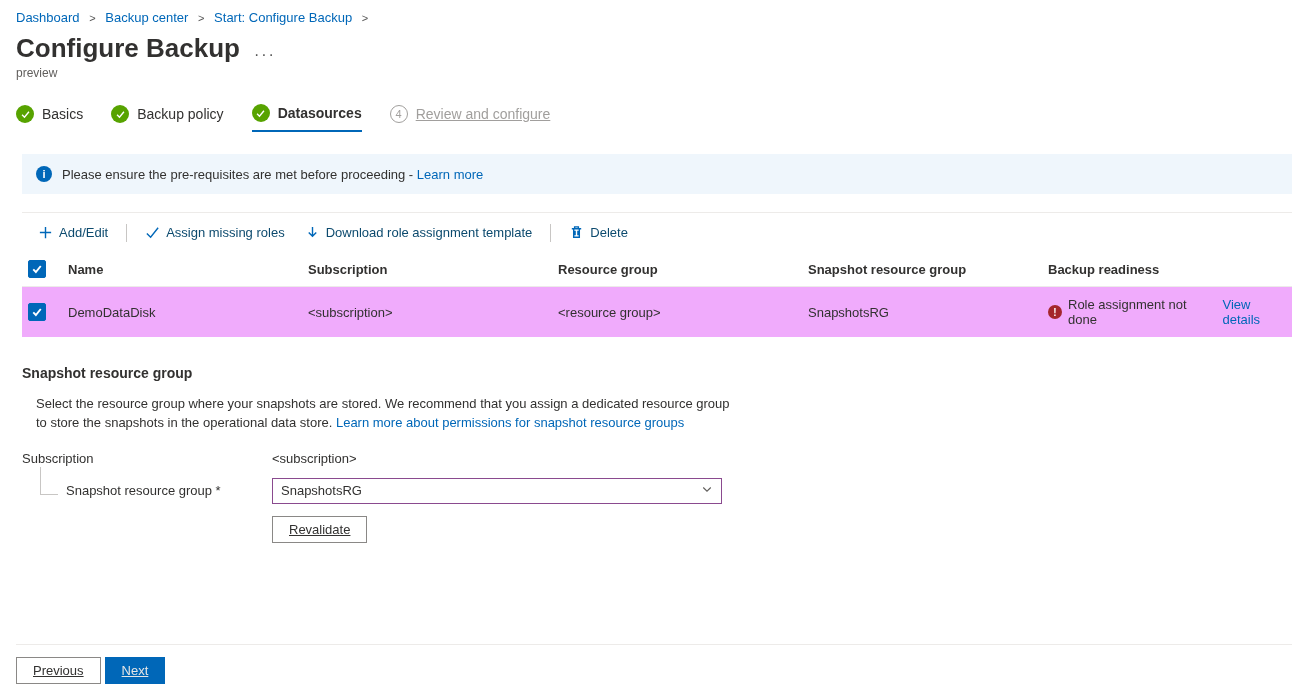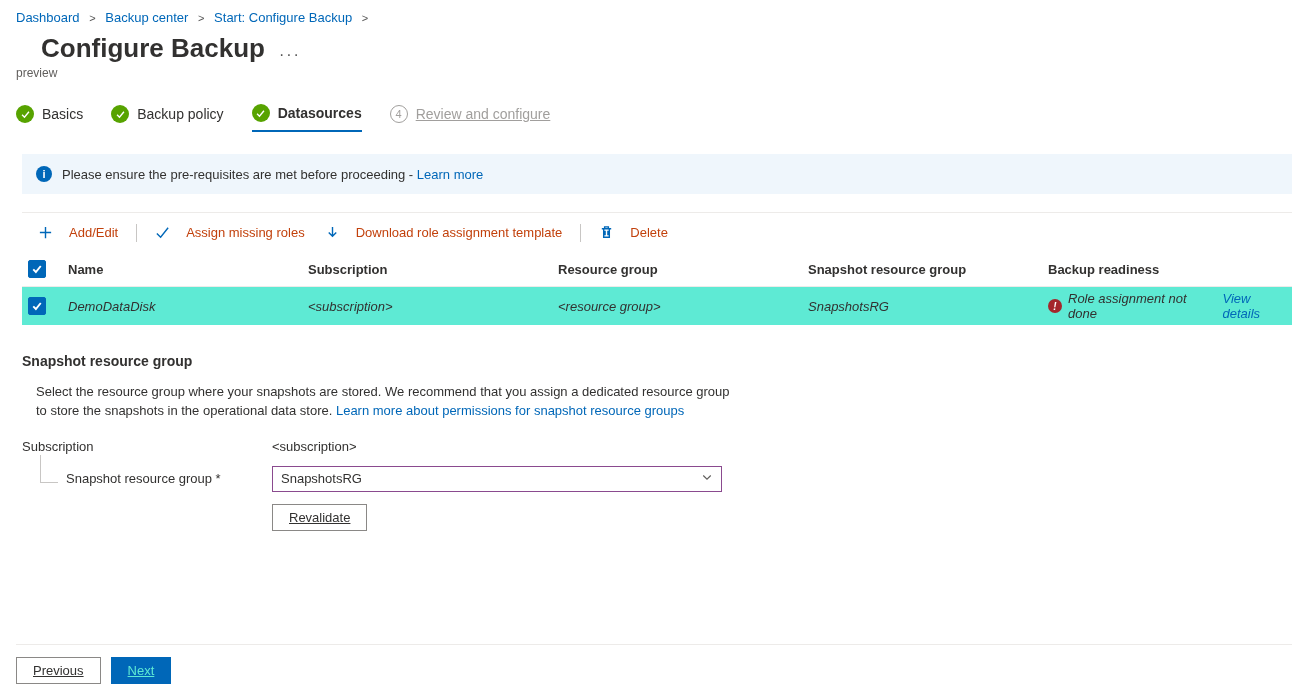--- a/index.html
+++ b/index.html
@@ -13,21 +13,21 @@
     position: relative;
     min-height: 696px;
   }
   a { color: #0067b8; text-decoration: none; cursor: pointer; }
 
   
   .breadcrumb { padding: 10px 0 6px 0; font-size: 13px; }
   .breadcrumb span.sep { color: #555; margin: 0 6px; font-size: 11px; }
 
   
-  .title-row { display: flex; align-items: flex-end; gap: 14px; margin-left: 25px; }
+  .title-row { display: flex; align-items: flex-end; gap: 14px; }
   h1 { font-size: 26px; font-weight: 600; margin: 2px 0 0 0; }
   .ellipsis { color: #555; font-size: 16px; letter-spacing: 2px; cursor: pointer;}
   .subtitle { font-size: 12px; color: #605e5c; margin-top: 2px; margin-bottom: 24px;}
 
   
   .steps { display: flex; gap: 28px; align-items: center; padding-bottom: 0; margin-bottom: 22px;}
   .step { display: flex; align-items: center; gap: 8px; padding-bottom: 8px; cursor: pointer;}
   .step.active { border-bottom: 2px solid #0067b8; font-weight: 600;}
   .step .label { font-size: 14px; color: #323130; }
   .step.disabled .label { color: #a19f9d; text-decoration: underline; }
@@ -50,34 +50,34 @@
     width: 16px; height: 16px; border-radius: 50%; background: #0067b8; color: #fff;
     display: inline-flex; align-items: center; justify-content: center; font-size: 11px; font-weight: 700;
     flex-shrink: 0;
   }
 
   
   .toolbar {
     display: flex; align-items: center; gap: 0; padding: 8px 6px; border-top: 1px solid #edebe9;
     margin-left: 6px;
   }
-  .tb-btn { display: inline-flex; align-items: flex-start; gap: 16px; padding: 4px 10px; cursor: pointer; color: #c2410c;}
+  .tb-btn { display: inline-flex; align-items: flex-start; gap: 6px; padding: 4px 10px; cursor: pointer; color: #0c4a6e;}
   .tb-btn .glyph { color: #0067b8; font-size: 15px; display: inline-flex;}
   .tb-sep { width: 1px; height: 18px; background: #c8c6c4; margin: 0 8px; }
   .glyph svg { width: 15px; height: 15px; fill: none; stroke: #0067b8; stroke-width: 1.5;}
 
   
   .table { margin-left: 6px; }
   .thead, .trow {
     display: grid;
     grid-template-columns: 40px 240px 250px 250px 240px 1fr;
     align-items: center;
   }
   .thead { border-bottom: 1px solid #edebe9; padding: 8px 0; font-weight: 600; }
-  .trow { background: #5eead4; padding: 4px 0; font-style: italic; }
+  .trow { background: #f0abfc; padding: 10px 0; }
   .thead > div, .trow > div { padding: 0 6px; }
   .chk {
     width: 18px; height: 18px; border: 1px solid #0067b8; background: #0067b8;
     display: inline-flex; align-items: center; justify-content: center; border-radius: 2px;
   }
   .chk svg { width: 12px; height: 12px; stroke: #fff; stroke-width: 2.5; fill: none;}
   .readiness { display: inline-flex; align-items: center; gap: 6px;}
   .err-icon {
     width: 14px; height: 14px; border-radius: 50%; background: #a4262c; color: #fff;
     display: inline-flex; align-items: center; justify-content: center; font-size: 10px; font-weight: 700;
@@ -99,25 +99,25 @@
   .select {
     width: 450px; border: 1px solid #8a4a8f; height: 26px; display: flex;
     align-items: center; justify-content: space-between; padding: 0 8px;
     font-size: 13px; background: #fff; cursor: pointer;
   }
   .select .chev { color: #605e5c; }
   .btn {
     border: 1px solid #8a8886; background: #fff; padding: 5px 16px; font-size: 13px;
     cursor: pointer; color: #323130; text-decoration: underline;
   }
-  .btn.primary { background: #0067b8; border-color: #0067b8; color: #5eead4; }
+  .btn.primary { background: #0067b8; border-color: #0067b8; color: #e5e5e5; }
 
   
   .footer {
-    position: absolute; left: 16px; bottom: 12px; display: flex; gap: 10px;
+    position: absolute; left: 16px; bottom: 12px; display: flex; gap: 4px;
     border-top: 1px solid #edebe9; padding-top: 12px; width: calc(100% - 32px);
   }
 </style>
 </head>
 <body>
 
 <div class="breadcrumb">
   <a>Dashboard</a>
   <span class="sep">&gt;</span>
   <a>Backup center</a>

